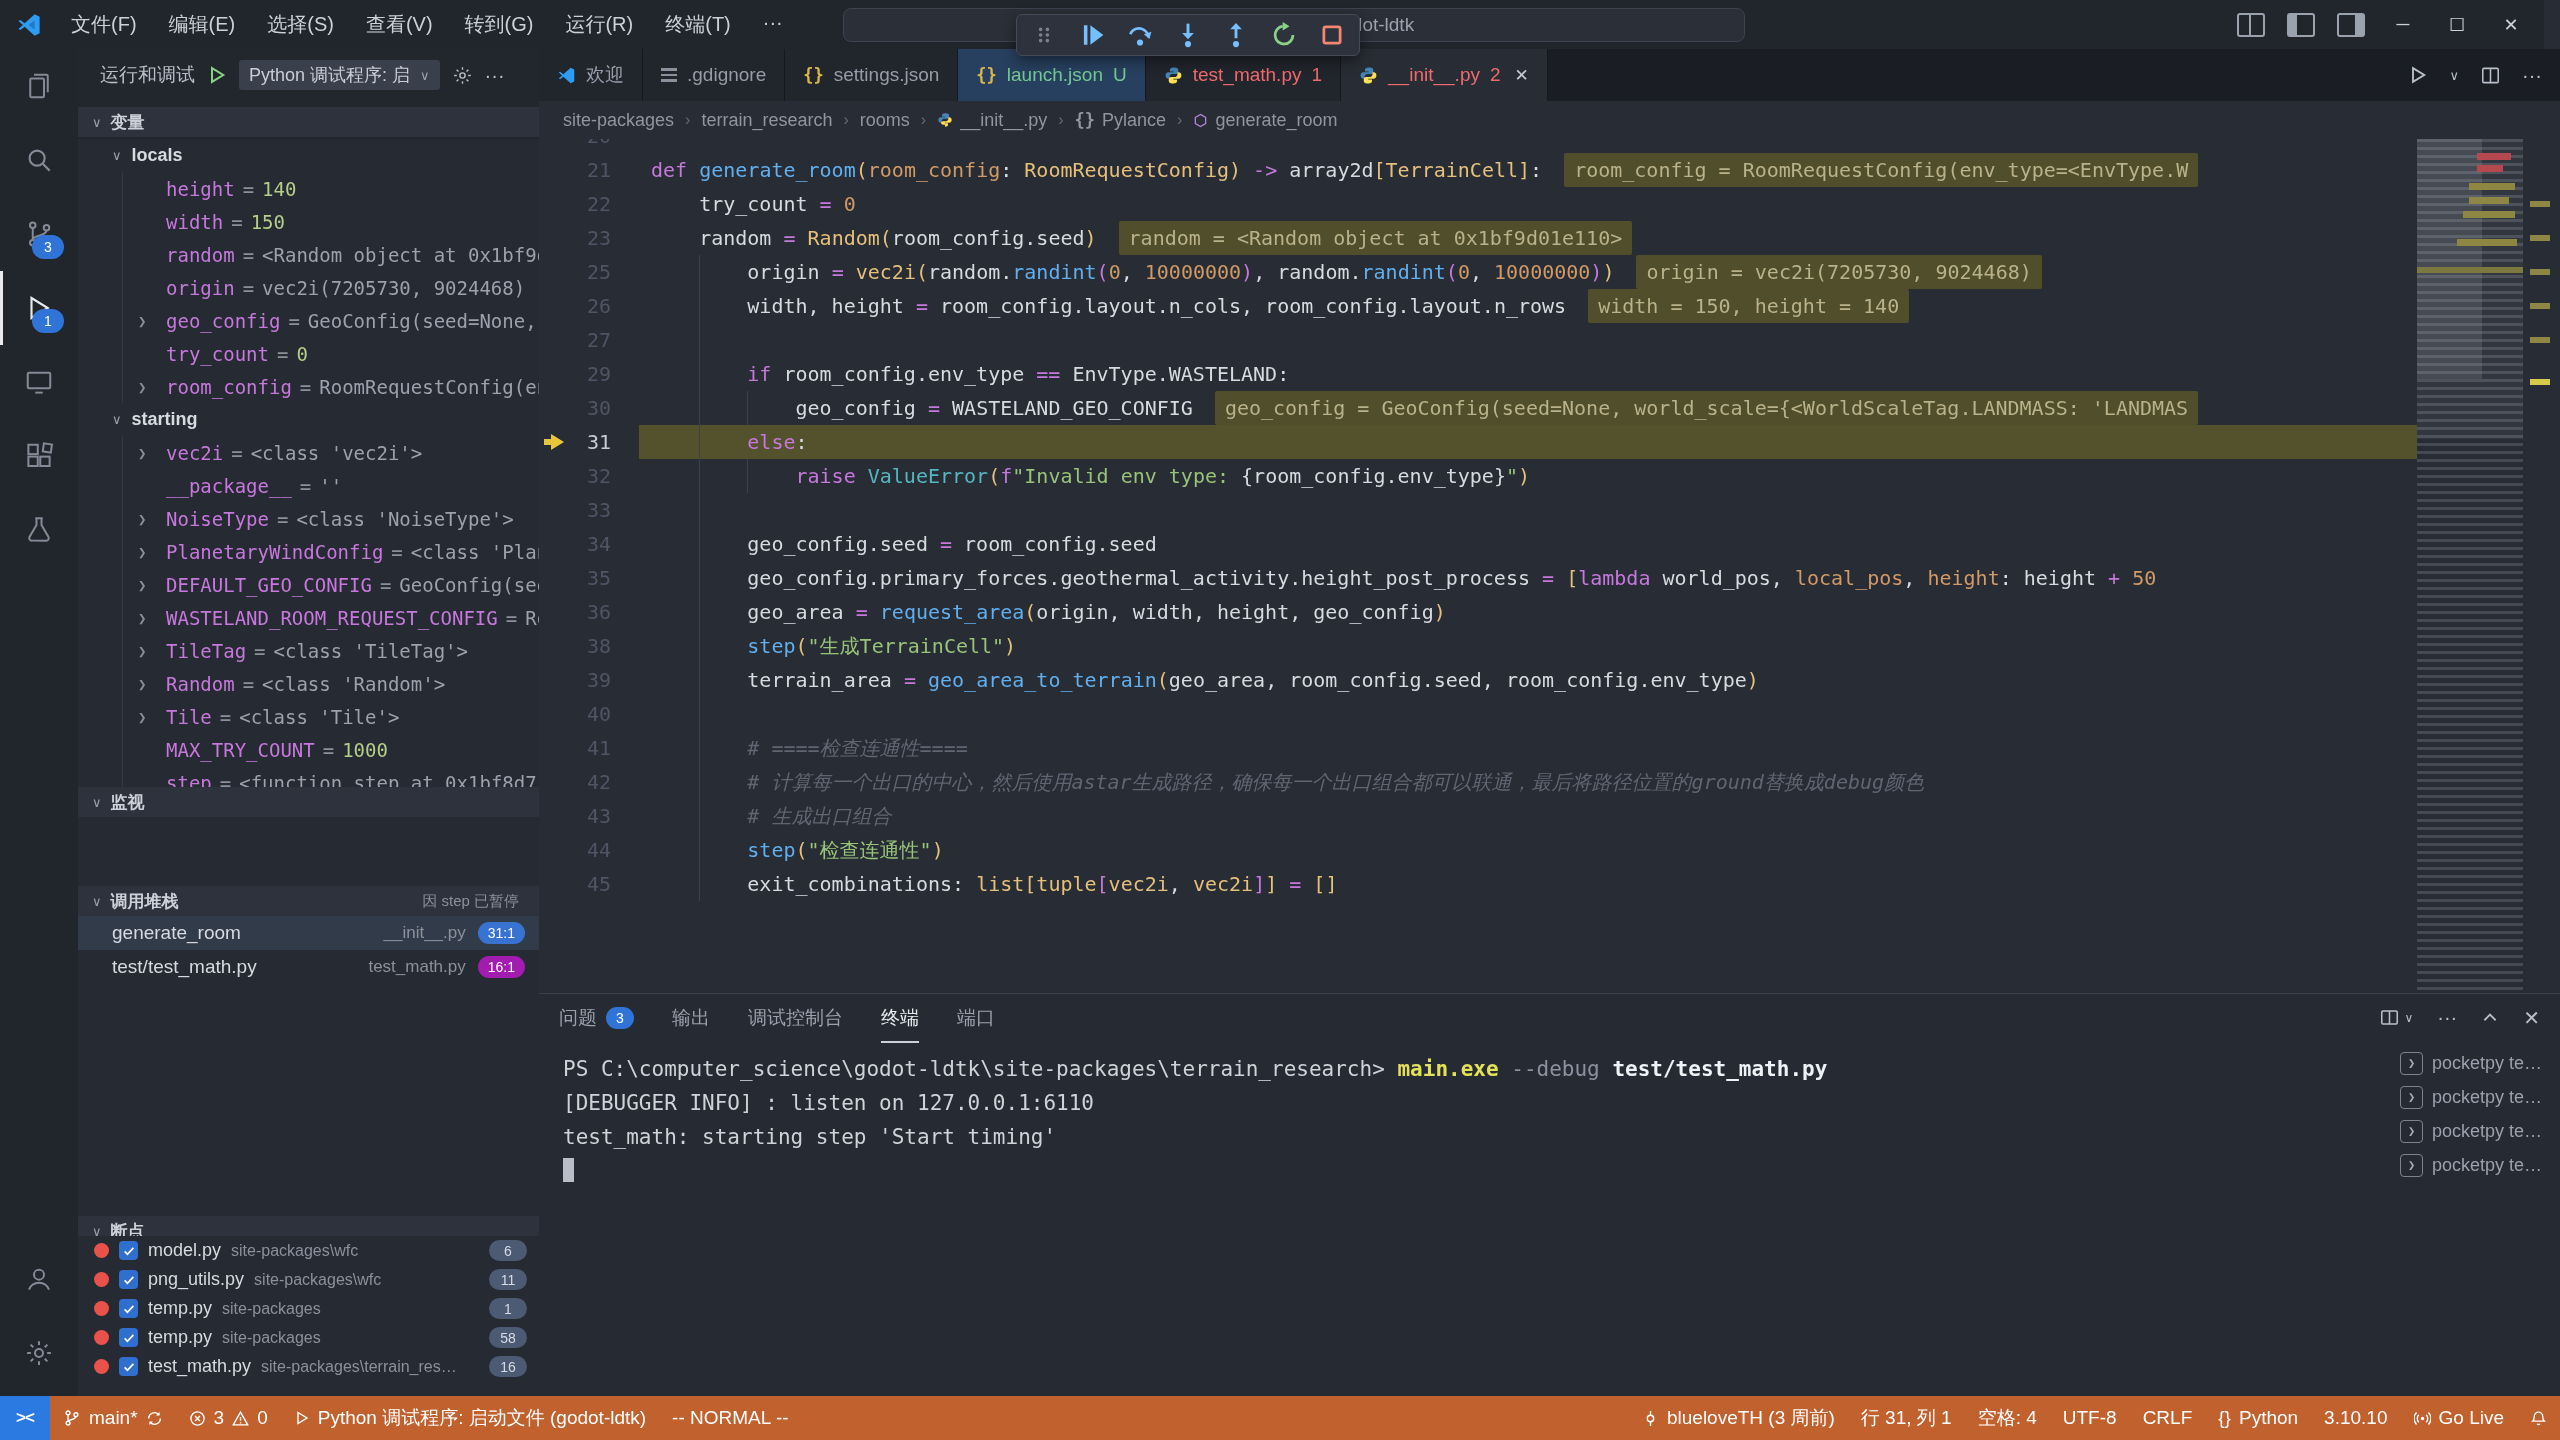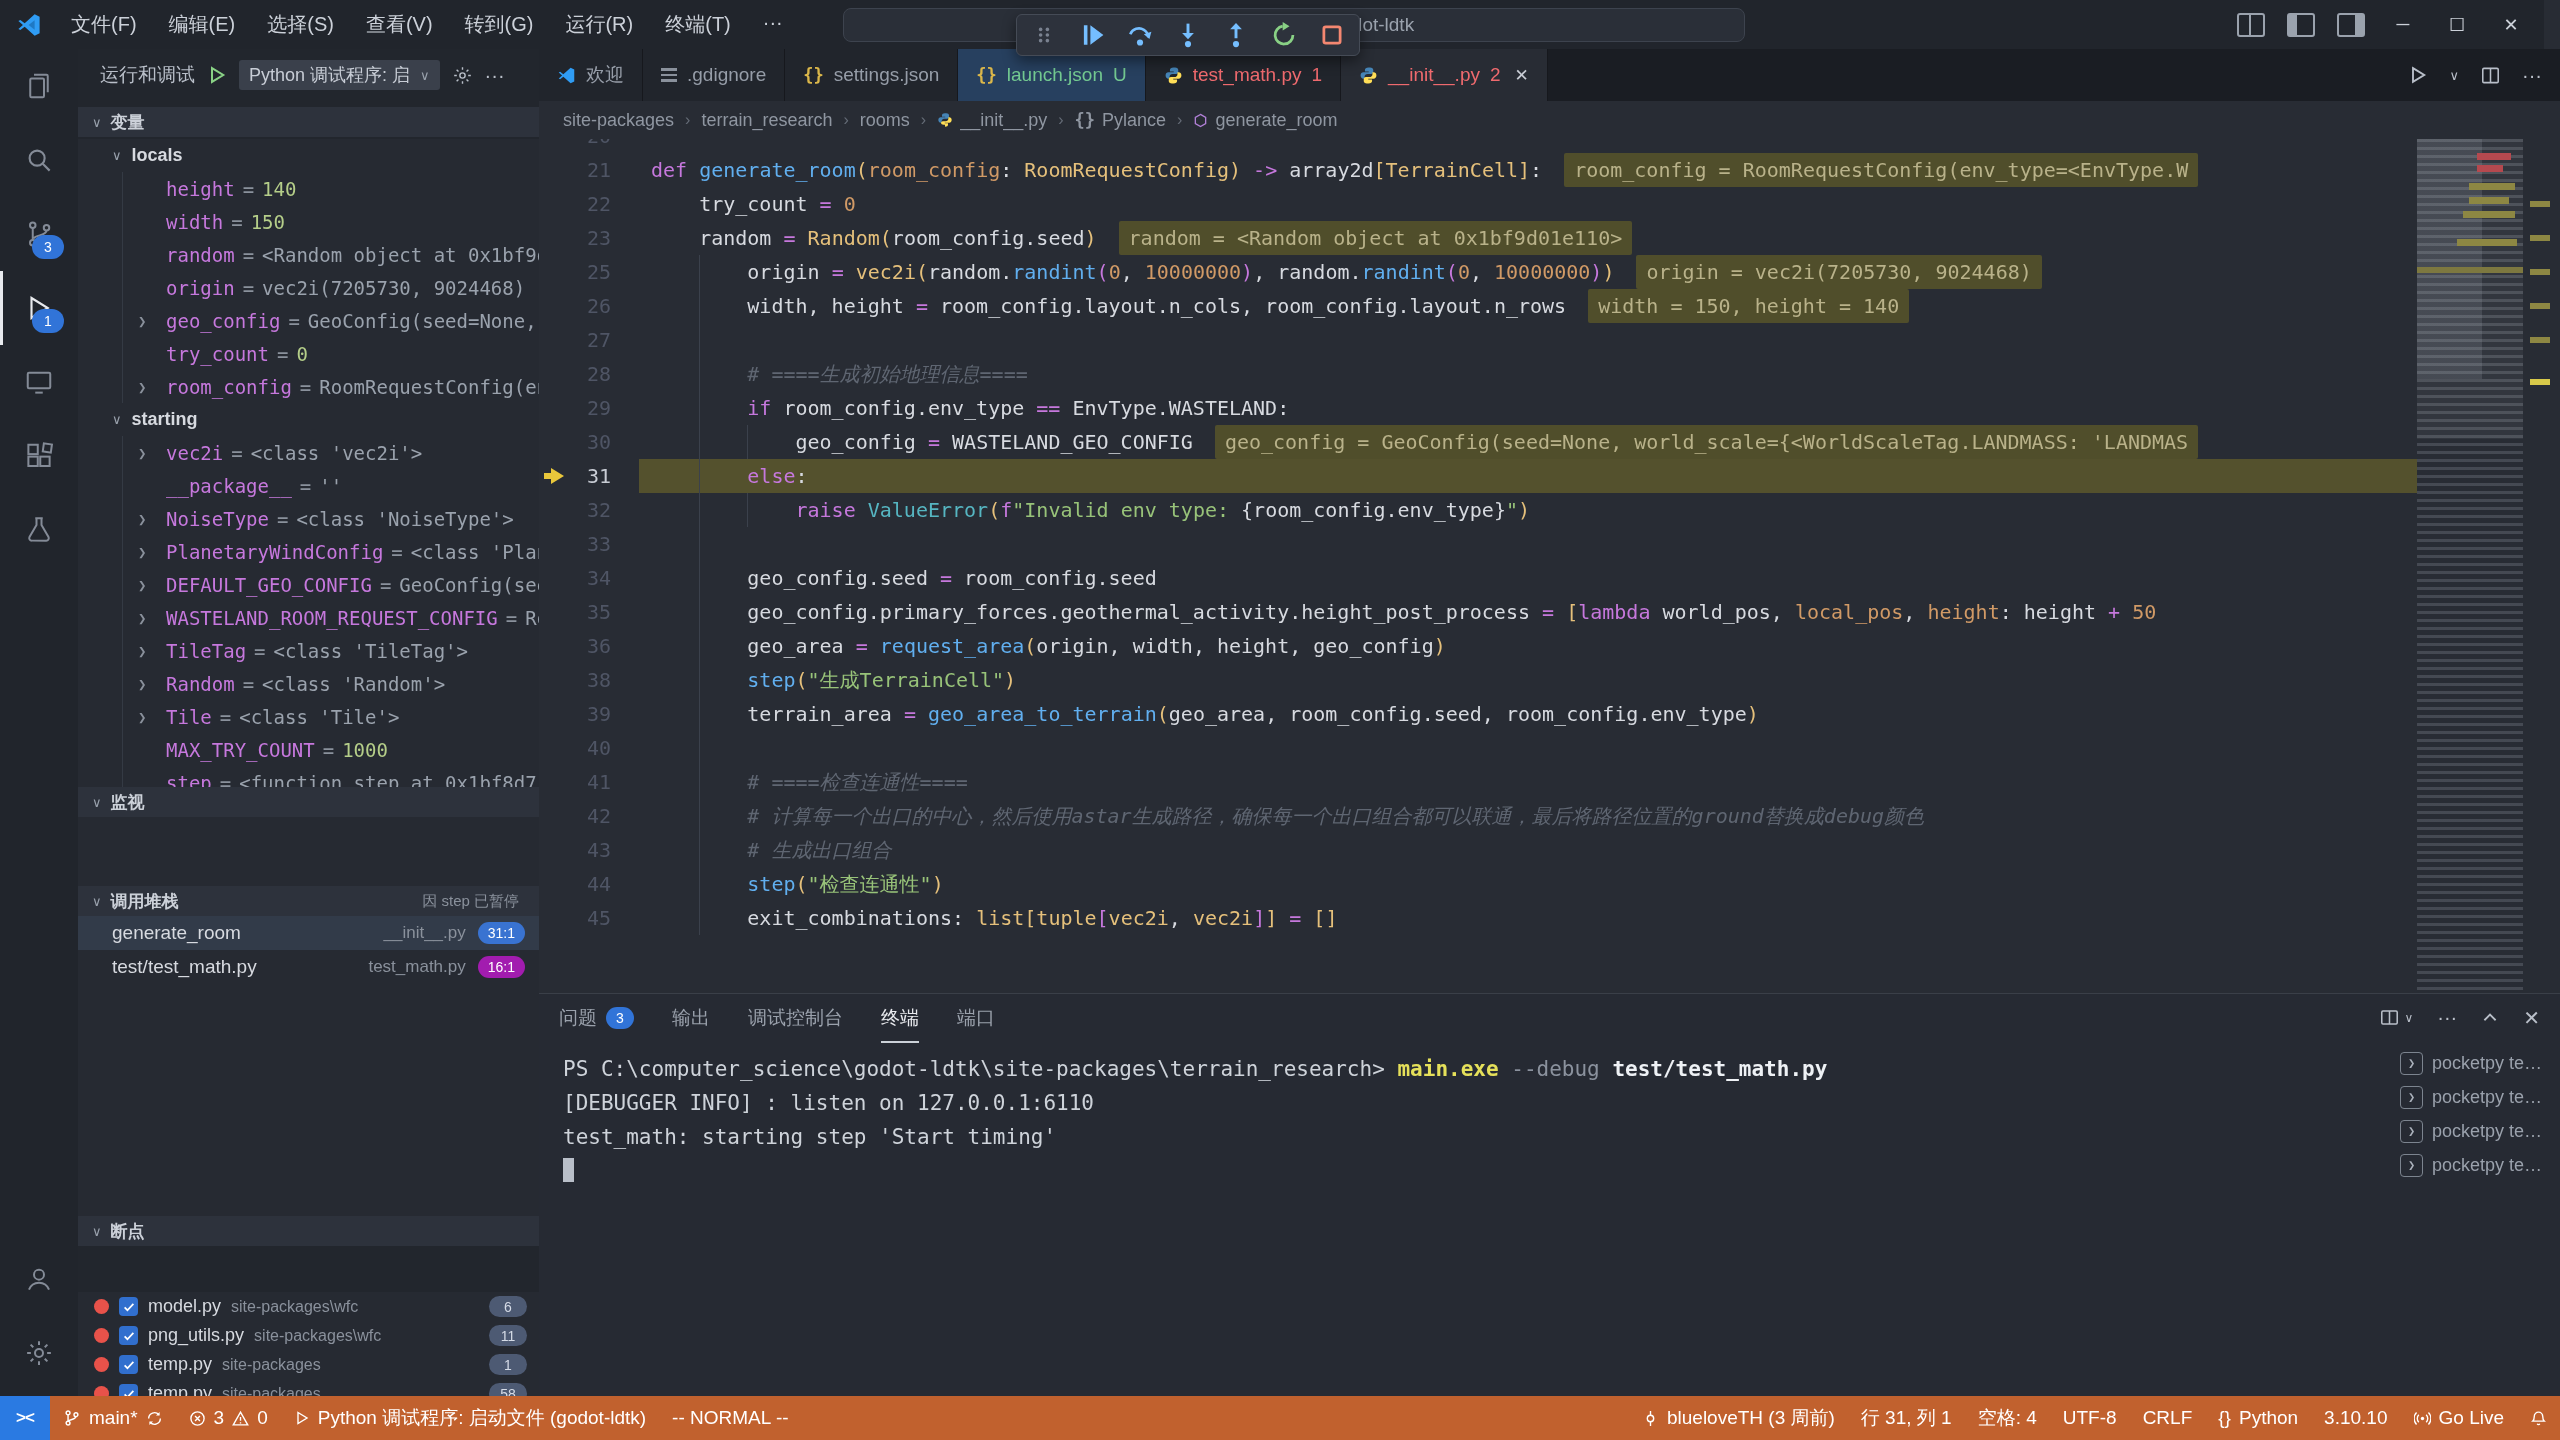--- a/index.html
+++ b/index.html
@@ -490,21 +490,21 @@
             <span class="cs-name">test/test_math.py</span>
             <span class="cs-file">test_math.py</span>
             <span class="cs-badge dim">16:1</span>
           </div>
         </div>
 
       <div class="sec-h" style="top:1167px">
         <span class="chev">∨</span>
         <span>断点</span>
       </div>
-      <div class="sec-body" id="bp-body" style="top:1243px;bottom:0">
+      <div class="sec-body" id="bp-body" style="top:1187px;bottom:0">
           <div class="bp-row">
             <span class="bp-dot"></span>
             <span class="bp-check">
               <svg viewBox="0 0 16 16" width="14" height="14">
                 <path d="M3 8.5l3.2 3.2L13 4.5" fill="none" stroke="#fff" stroke-width="2"></path>
               </svg>
             </span>
             <span class="bp-file">model.py</span>
             <span class="bp-path">site-packages\wfc</span>
             <span class="bp-badge">6</span>
@@ -661,21 +661,20 @@
 
       <div class="codearea">
         <div class="code-scroll" id="code">
             <div class="crow"><span class="ln">20</span><span class="ctext"></span></div>
             <div class="crow"><span class="ln">21</span><span class="ctext"><span class="tk-k">def </span><span class="tk-f">generate_room</span><span class="tk-b">(</span><span class="tk-p">room_config</span><span class="tk-w">: </span><span class="tk-c">RoomRequestConfig</span><span class="tk-b">)</span><span class="tk-o"> -&gt; </span><span class="tk-w">array2d</span><span class="tk-b">[</span><span class="tk-c">TerrainCell</span><span class="tk-b">]</span><span class="tk-w">:</span></span><span class="hint">room_config = RoomRequestConfig(env_type=&lt;EnvType.W</span></div>
             <div class="crow"><span class="ln">22</span><span class="ctext"><span class="tk-w">    try_count </span><span class="tk-o">= </span><span class="tk-n">0</span></span></div>
             <div class="crow"><span class="ln">23</span><span class="ctext"><span class="tk-w">    random </span><span class="tk-o">= </span><span class="tk-c">Random</span><span class="tk-b">(</span><span class="tk-w">room_config.seed</span><span class="tk-b">)</span></span><span class="hint">random = &lt;Random object at 0x1bf9d01e110&gt;</span></div>
             <div class="crow"><div class="guide" style="left: 160px;"></div><span class="ln">25</span><span class="ctext"><span class="tk-w">        origin </span><span class="tk-o">= </span><span class="tk-c">vec2i</span><span class="tk-b">(</span><span class="tk-w">random.</span><span class="tk-f">randint</span><span class="tk-b2">(</span><span class="tk-n">0</span><span class="tk-w">, </span><span class="tk-n">10000000</span><span class="tk-b2">)</span><span class="tk-w">, </span><span class="tk-w">random.</span><span class="tk-f">randint</span><span class="tk-b2">(</span><span class="tk-n">0</span><span class="tk-w">, </span><span class="tk-n">10000000</span><span class="tk-b2">)</span><span class="tk-b">)</span></span><span class="hint">origin = vec2i(7205730, 9024468)</span></div>
             <div class="crow"><div class="guide" style="left: 160px;"></div><span class="ln">26</span><span class="ctext"><span class="tk-w">        width, height </span><span class="tk-o">= </span><span class="tk-w">room_config.layout.n_cols, room_config.layout.n_rows</span></span><span class="hint">width = 150, height = 140</span></div>
             <div class="crow"><div class="guide" style="left: 160px;"></div><span class="ln">27</span><span class="ctext"></span></div>
-            <div class="crow"><div class="guide" style="left: 160px;"></div><span class="ln">28</span><span class="ctext"><span class="tk-m">        # ====生成初始地理信息====</span></span></div>
             <div class="crow"><div class="guide" style="left: 160px;"></div><span class="ln">29</span><span class="ctext"><span class="tk-k">        if </span><span class="tk-w">room_config.env_type </span><span class="tk-o">== </span><span class="tk-w">EnvType.WASTELAND:</span></span></div>
             <div class="crow"><div class="guide" style="left: 160px;"></div><div class="guide" style="left: 208px;"></div><span class="ln">30</span><span class="ctext"><span class="tk-w">            geo_config </span><span class="tk-o">= </span><span class="tk-w">WASTELAND_GEO_CONFIG</span></span><span class="hint">geo_config = GeoConfig(seed=None, world_scale={&lt;WorldScaleTag.LANDMASS: 'LANDMAS</span></div>
             <div class="crow cur"><div class="band"></div><div class="exec-arrow"></div><div class="guide" style="left: 160px;"></div><span class="ln">31</span><span class="ctext"><span class="tk-k">        else</span><span class="tk-w">:</span></span></div>
             <div class="crow"><div class="guide" style="left: 160px;"></div><div class="guide" style="left: 208px;"></div><span class="ln">32</span><span class="ctext"><span class="tk-k">            raise </span><span class="tk-t">ValueError</span><span class="tk-b">(</span><span class="tk-k">f</span><span class="tk-s">"Invalid env type: </span><span class="tk-w">{room_config.env_type}</span><span class="tk-s">"</span><span class="tk-b">)</span></span></div>
             <div class="crow"><div class="guide" style="left: 160px;"></div><span class="ln">33</span><span class="ctext"></span></div>
             <div class="crow"><div class="guide" style="left: 160px;"></div><span class="ln">34</span><span class="ctext"><span class="tk-w">        geo_config.seed </span><span class="tk-o">= </span><span class="tk-w">room_config.seed</span></span></div>
             <div class="crow"><div class="guide" style="left: 160px;"></div><span class="ln">35</span><span class="ctext"><span class="tk-w">        geo_config.primary_forces.geothermal_activity.height_post_process </span><span class="tk-o">= </span><span class="tk-b">[</span><span class="tk-k">lambda </span><span class="tk-w">world_pos</span><span class="tk-w">, </span><span class="tk-p">local_pos</span><span class="tk-w">, </span><span class="tk-p">height</span><span class="tk-w">: height </span><span class="tk-o">+ </span><span class="tk-n">50</span></span></div>
             <div class="crow"><div class="guide" style="left: 160px;"></div><span class="ln">36</span><span class="ctext"><span class="tk-w">        geo_area </span><span class="tk-o">= </span><span class="tk-f">request_area</span><span class="tk-b">(</span><span class="tk-w">origin, width, height, geo_config</span><span class="tk-b">)</span></span></div>
             <div class="crow"><div class="guide" style="left: 160px;"></div><span class="ln">38</span><span class="ctext"><span class="tk-w">        </span><span class="tk-f">step</span><span class="tk-b">(</span><span class="tk-s">"生成TerrainCell"</span><span class="tk-b">)</span></span></div>
             <div class="crow"><div class="guide" style="left: 160px;"></div><span class="ln">39</span><span class="ctext"><span class="tk-w">        terrain_area </span><span class="tk-o">= </span><span class="tk-f">geo_area_to_terrain</span><span class="tk-b">(</span><span class="tk-w">geo_area, room_config.seed, room_config.env_type</span><span class="tk-b">)</span></span></div>

